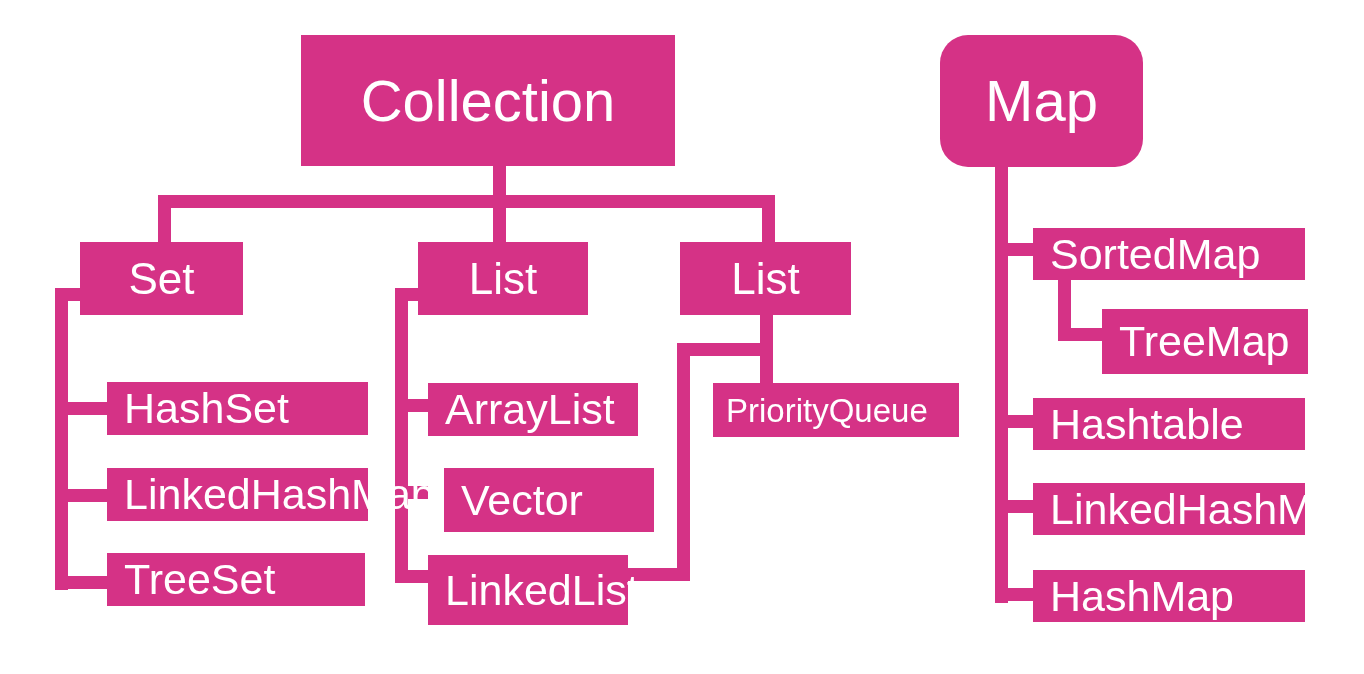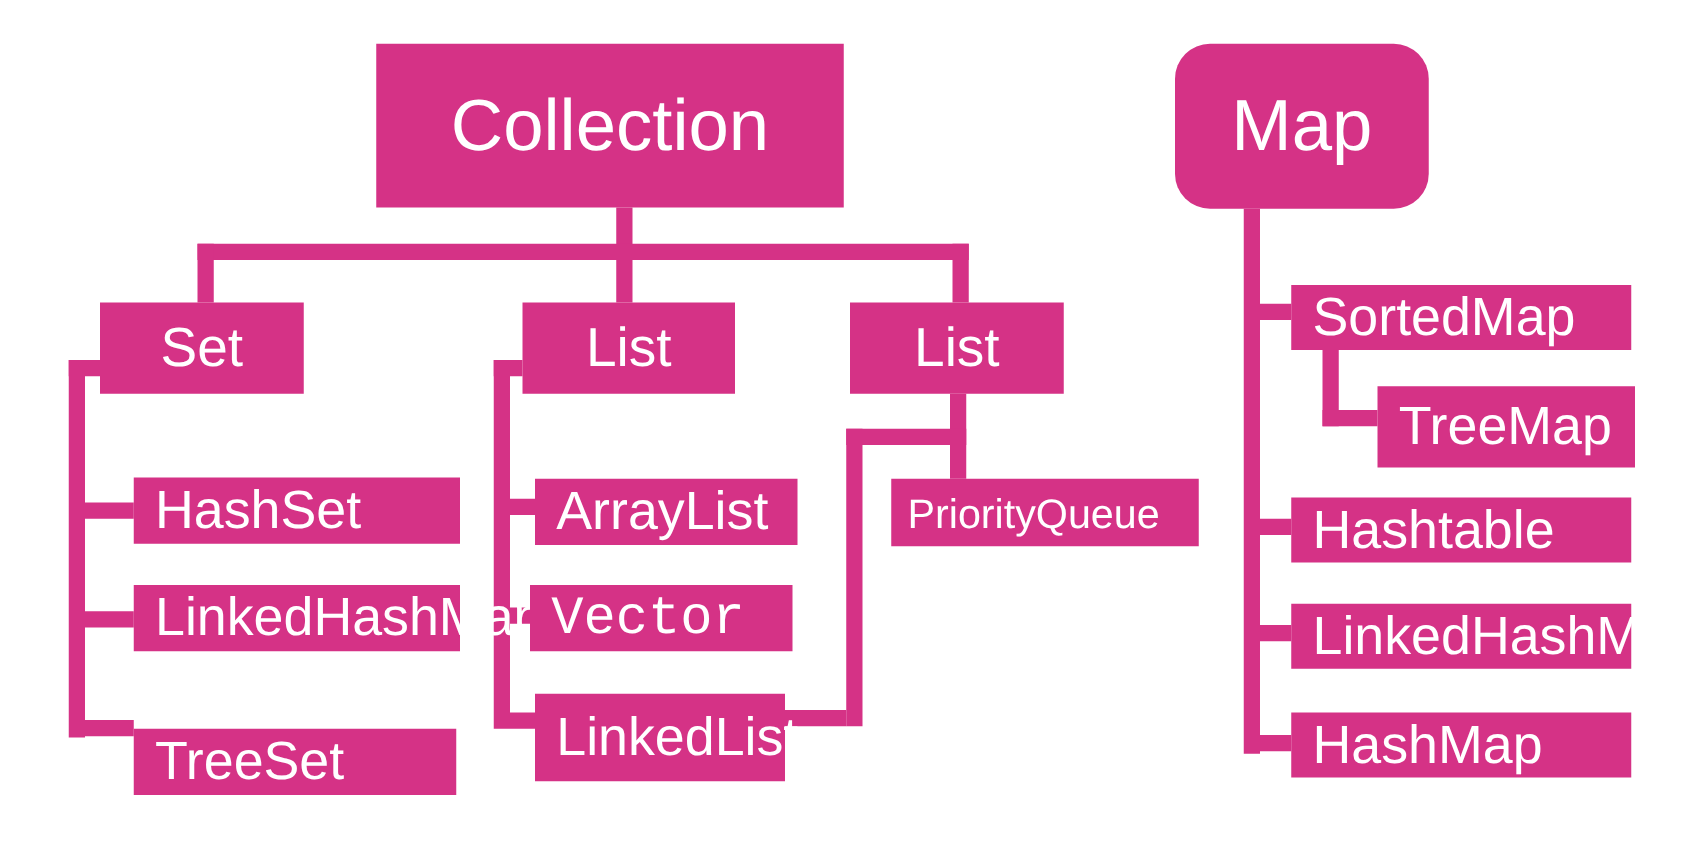--- a/index.html
+++ b/index.html
@@ -80,28 +80,28 @@
   <div class="node mid center" style="left:680px; top:242px; width:171px; height:73px;">
       <span>List</span>
     </div>
 
   <div class="node leaf" style="left:107px; top:382px; width:261px; height:53px;">
       <span>HashSet</span>
     </div>
   <div class="node leaf" style="left:107px; top:468px; width:261px; height:53px;">
       <span>LinkedHashMap</span>
     </div>
-  <div class="node leaf" style="left:107px; top:553px; width:258px; height:53px;margin-top:30px;">
+  <div class="node leaf" style="left:107px; top:553px; width:258px; height:53px;">
       <span>TreeSet</span>
     </div>
 
   <div class="node leaf" style="left:428px; top:383px; width:210px; height:53px;">
       <span>ArrayList</span>
     </div>
-  <div class="node leaf" style="left:424px; top:468px; width:210px; height:53px;font-family:Liberation Mono, monospace;">
+  <div class="node leaf" style="left:444px; top:468px; width:210px; height:64px;">
       <span>Vector</span>
     </div>
   <div class="node leaf" style="left:428px; top:555px; width:200px; height:70px;">
       <span>LinkedList</span>
     </div>
 
   <div class="node leaf2" style="left:713px; top:383px; width:246px; height:54px;">
       <span>PriorityQueue</span>
     </div>
 

